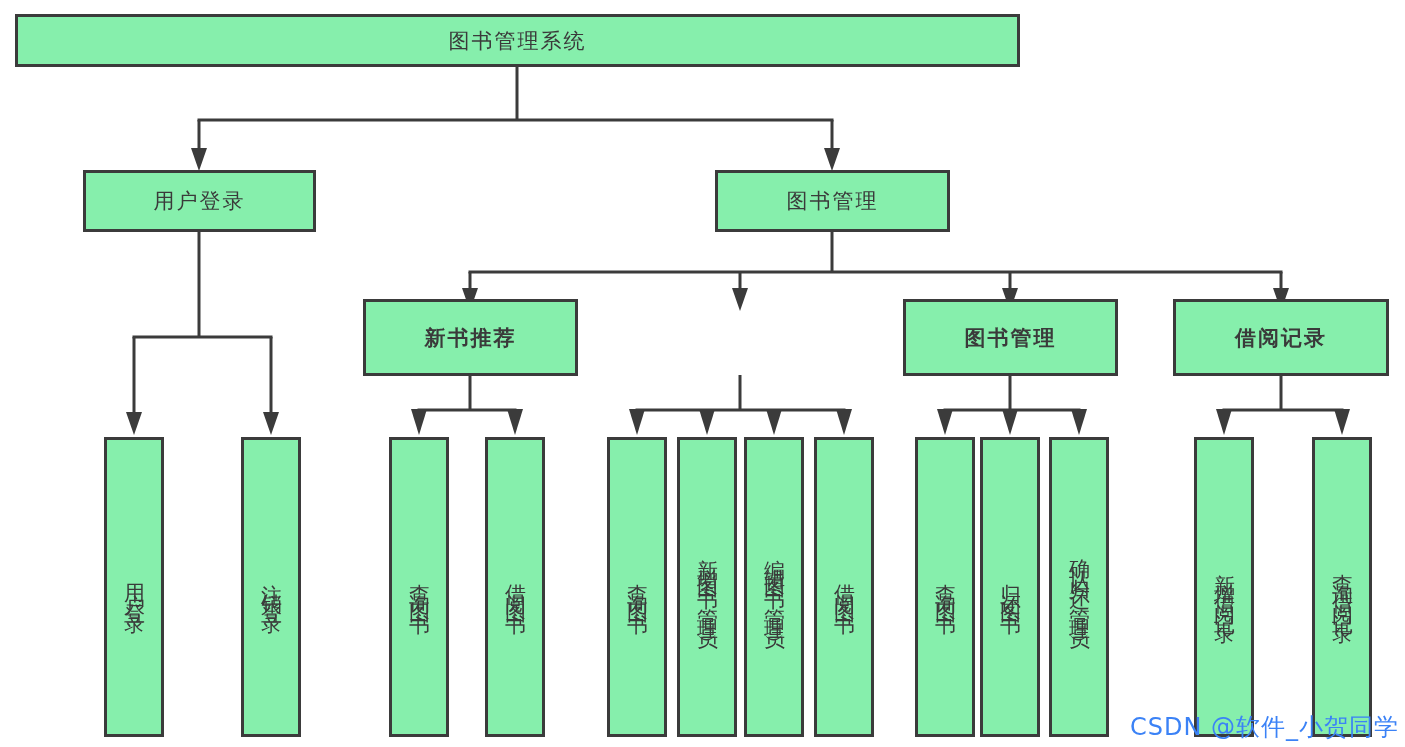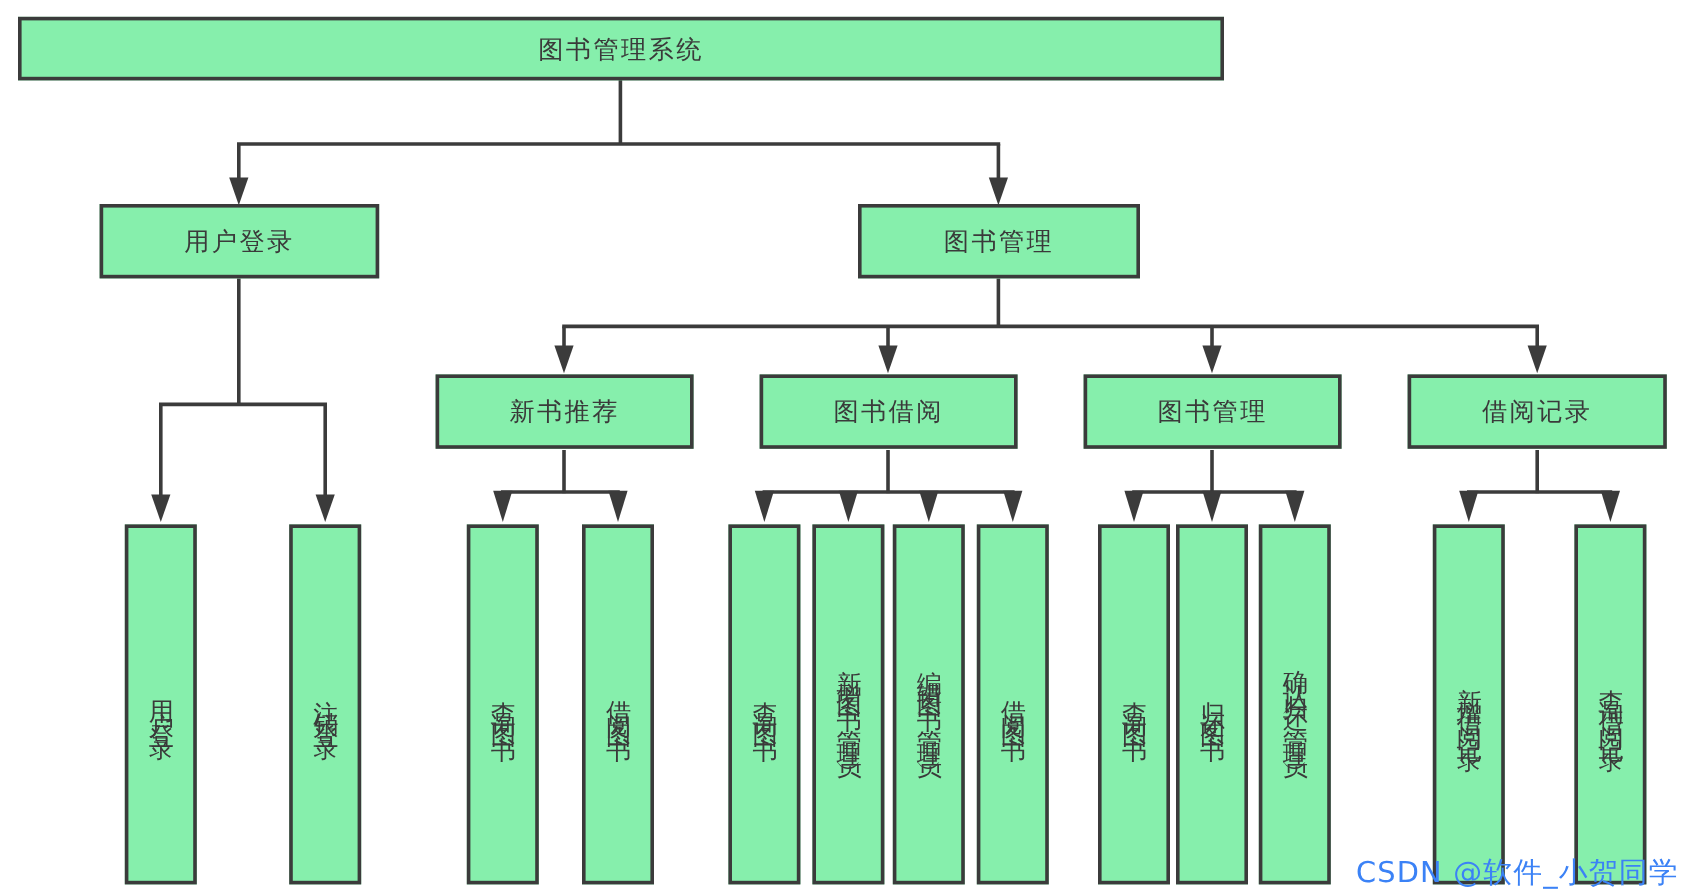--- a/index.html
+++ b/index.html
@@ -33,21 +33,21 @@
     font-size:21px;
     letter-spacing:10px;
     line-height:1;
     white-space:nowrap;
   }
   
   .root-box   { left:15px;  top:14px;  width:1005px; height:53px; }
   .lv2        { top:170px; height:62px; }
   .b-user     { left:83px;  width:233px; }
   .b-mgmt     { left:715px; width:235px; }
-  .lv3        { top:312px; height:62px; }
+  .lv3        { top:299px; height:77px;font-weight:bold; }
   .n-recommend{ left:363px;  width:215px; }
   .n-borrow   { left:633px;  width:215px; }
   .n-current  { left:903px;  width:215px; }
   .n-records  { left:1173px; width:216px; }
   .leaf       { top:437px; height:300px; width:60px; }
   .lf-1a { left:104px; }  .lf-1b { left:241px; }
   .lf-2a { left:389px; }  .lf-2b { left:485px; }
   .lf-3a { left:607px; }  .lf-3b { left:677px; }  .lf-3c { left:744px; }  .lf-3d { left:814px; }
   .lf-4a { left:915px; }  .lf-4b { left:980px; }  .lf-4c { left:1049px; }
   .lf-5a { left:1194px; } .lf-5b { left:1312px; }
@@ -128,23 +128,20 @@
   <div class="box lv2 b-user">
     <span class="hlabel">用户登录</span>
   </div>
   <div class="box lv2 b-mgmt">
     <span class="hlabel">图书管理</span>
   </div>
 
   <div class="box lv3 n-recommend">
     <span class="hlabel">新书推荐</span>
   </div>
-  <div class="box lv3 n-borrow">
-    <span class="hlabel">图书借阅</span>
-  </div>
   <div class="box lv3 n-current">
     <span class="hlabel">图书管理</span>
   </div>
   <div class="box lv3 n-records">
     <span class="hlabel">借阅记录</span>
   </div>
 
   <div class="box leaf lf-1a">
     <span class="vlabel">用户登录</span>
   </div>

